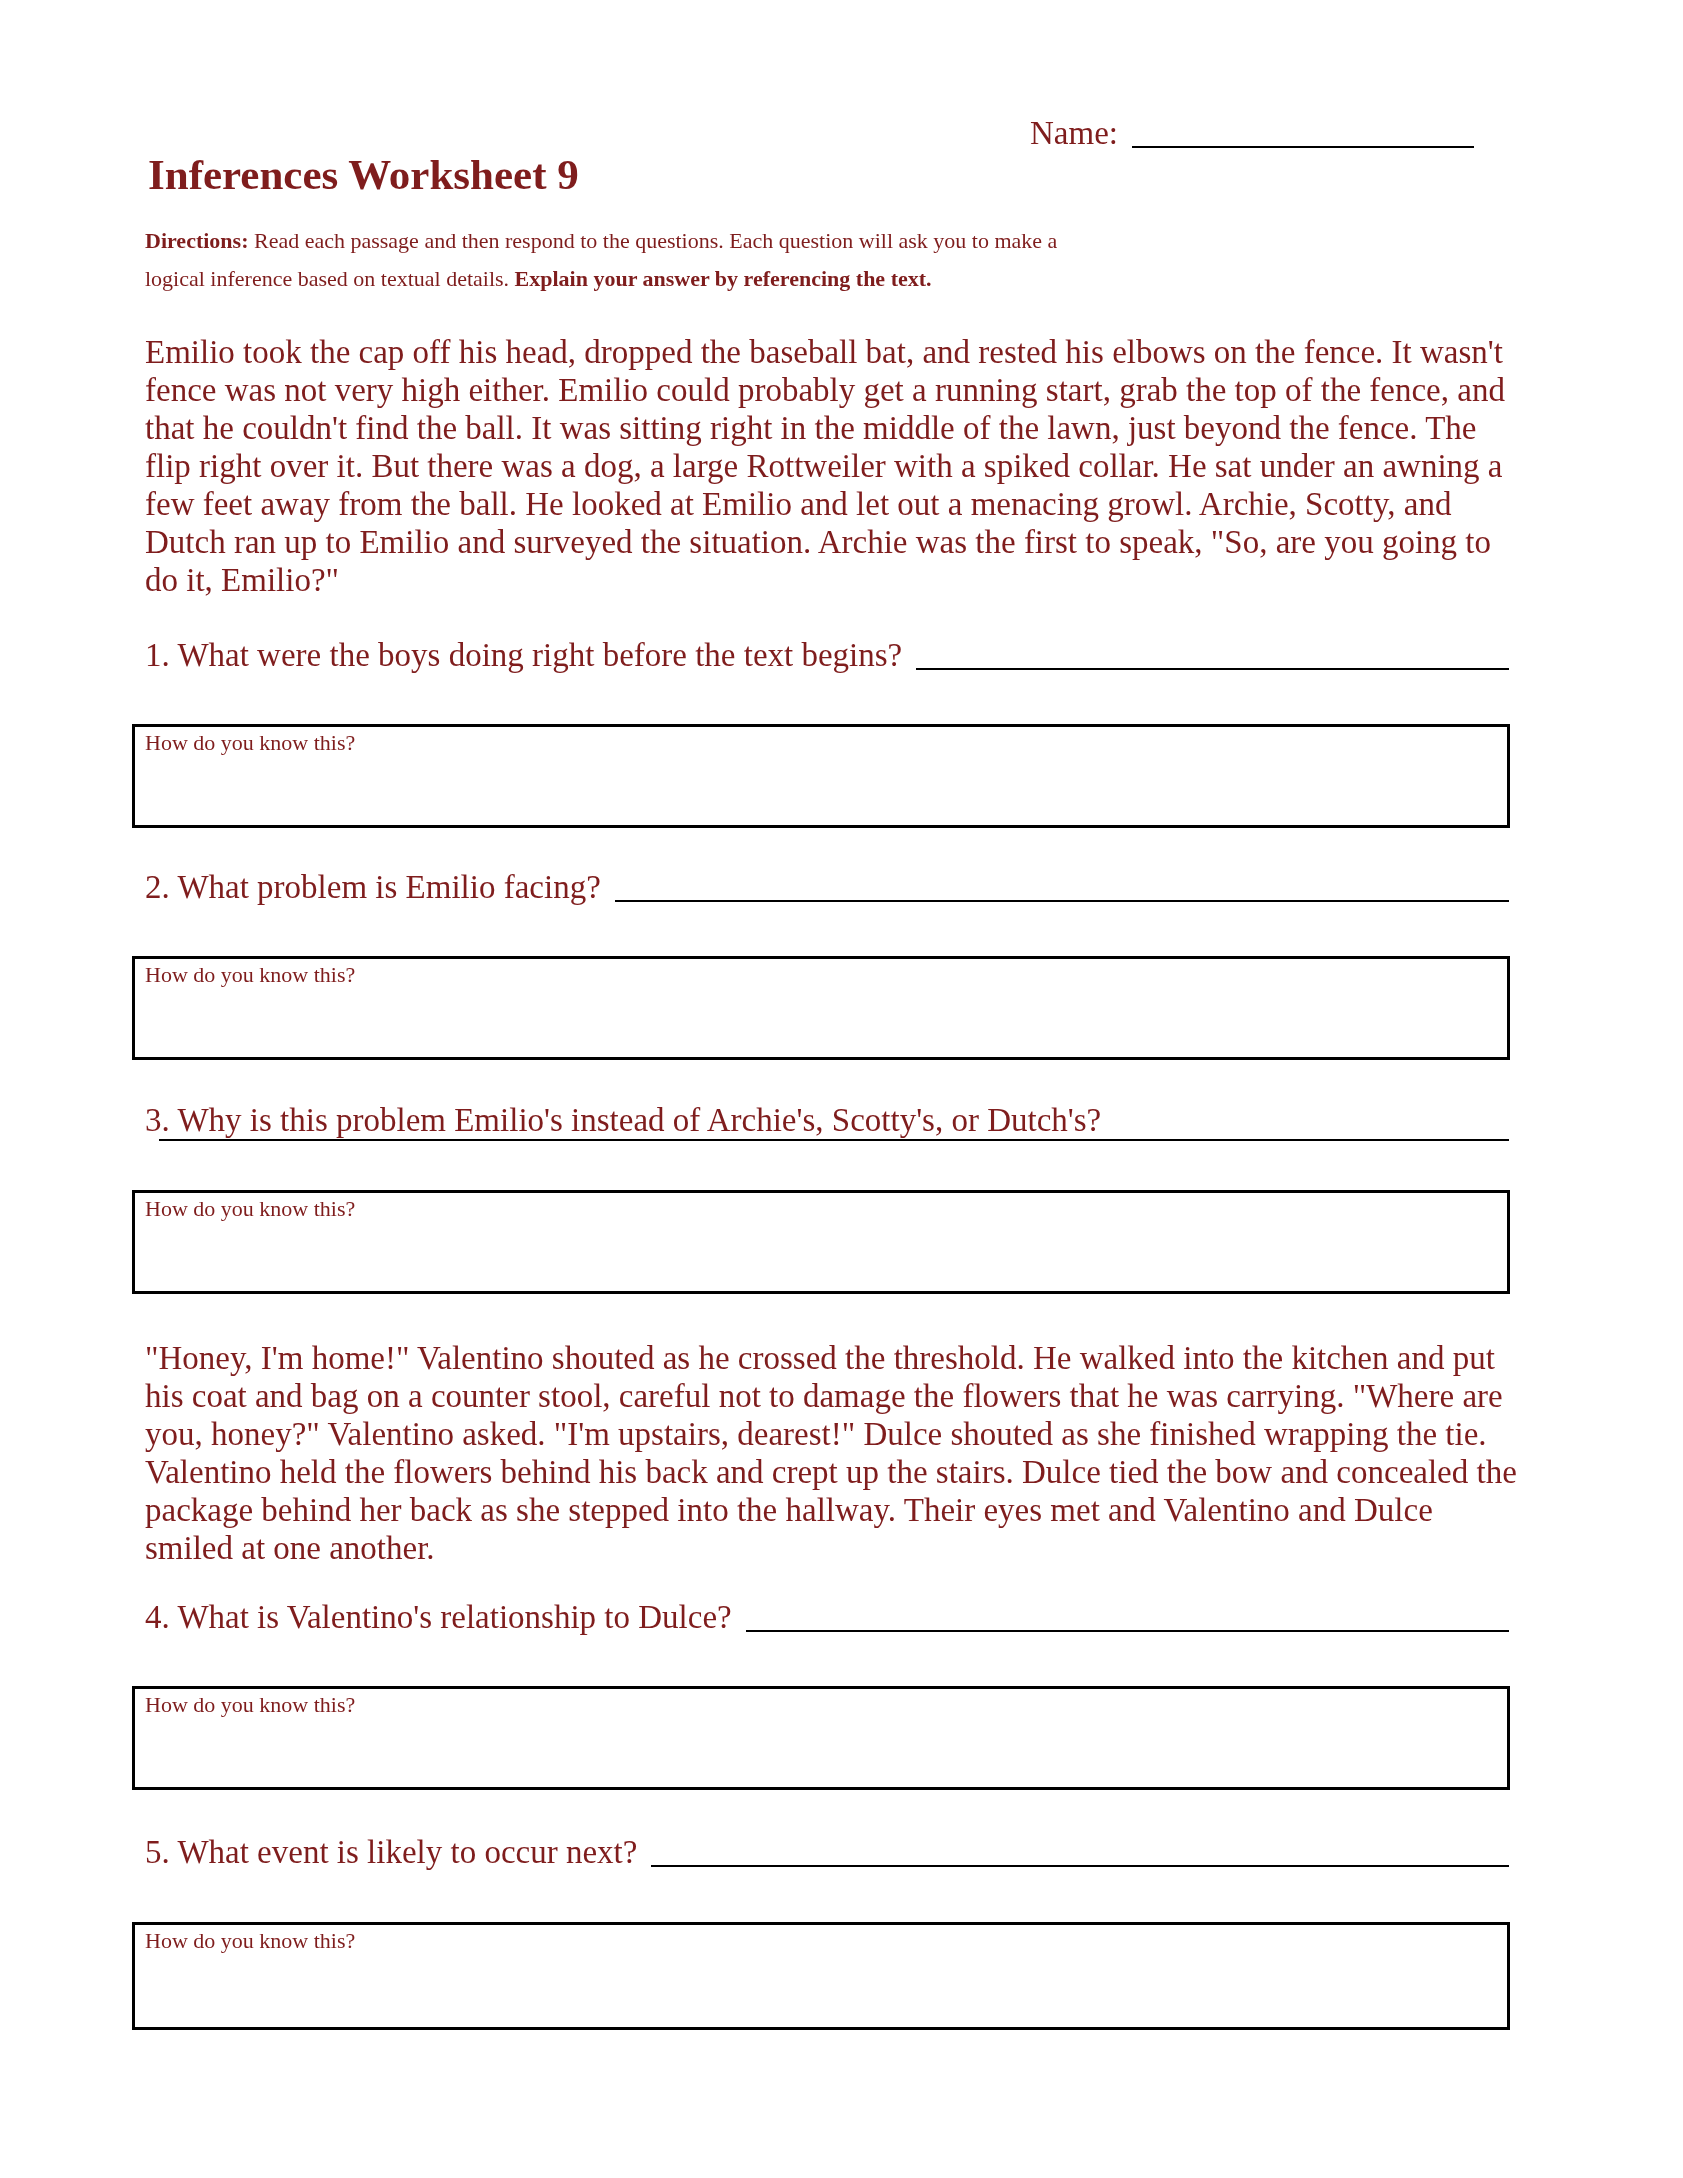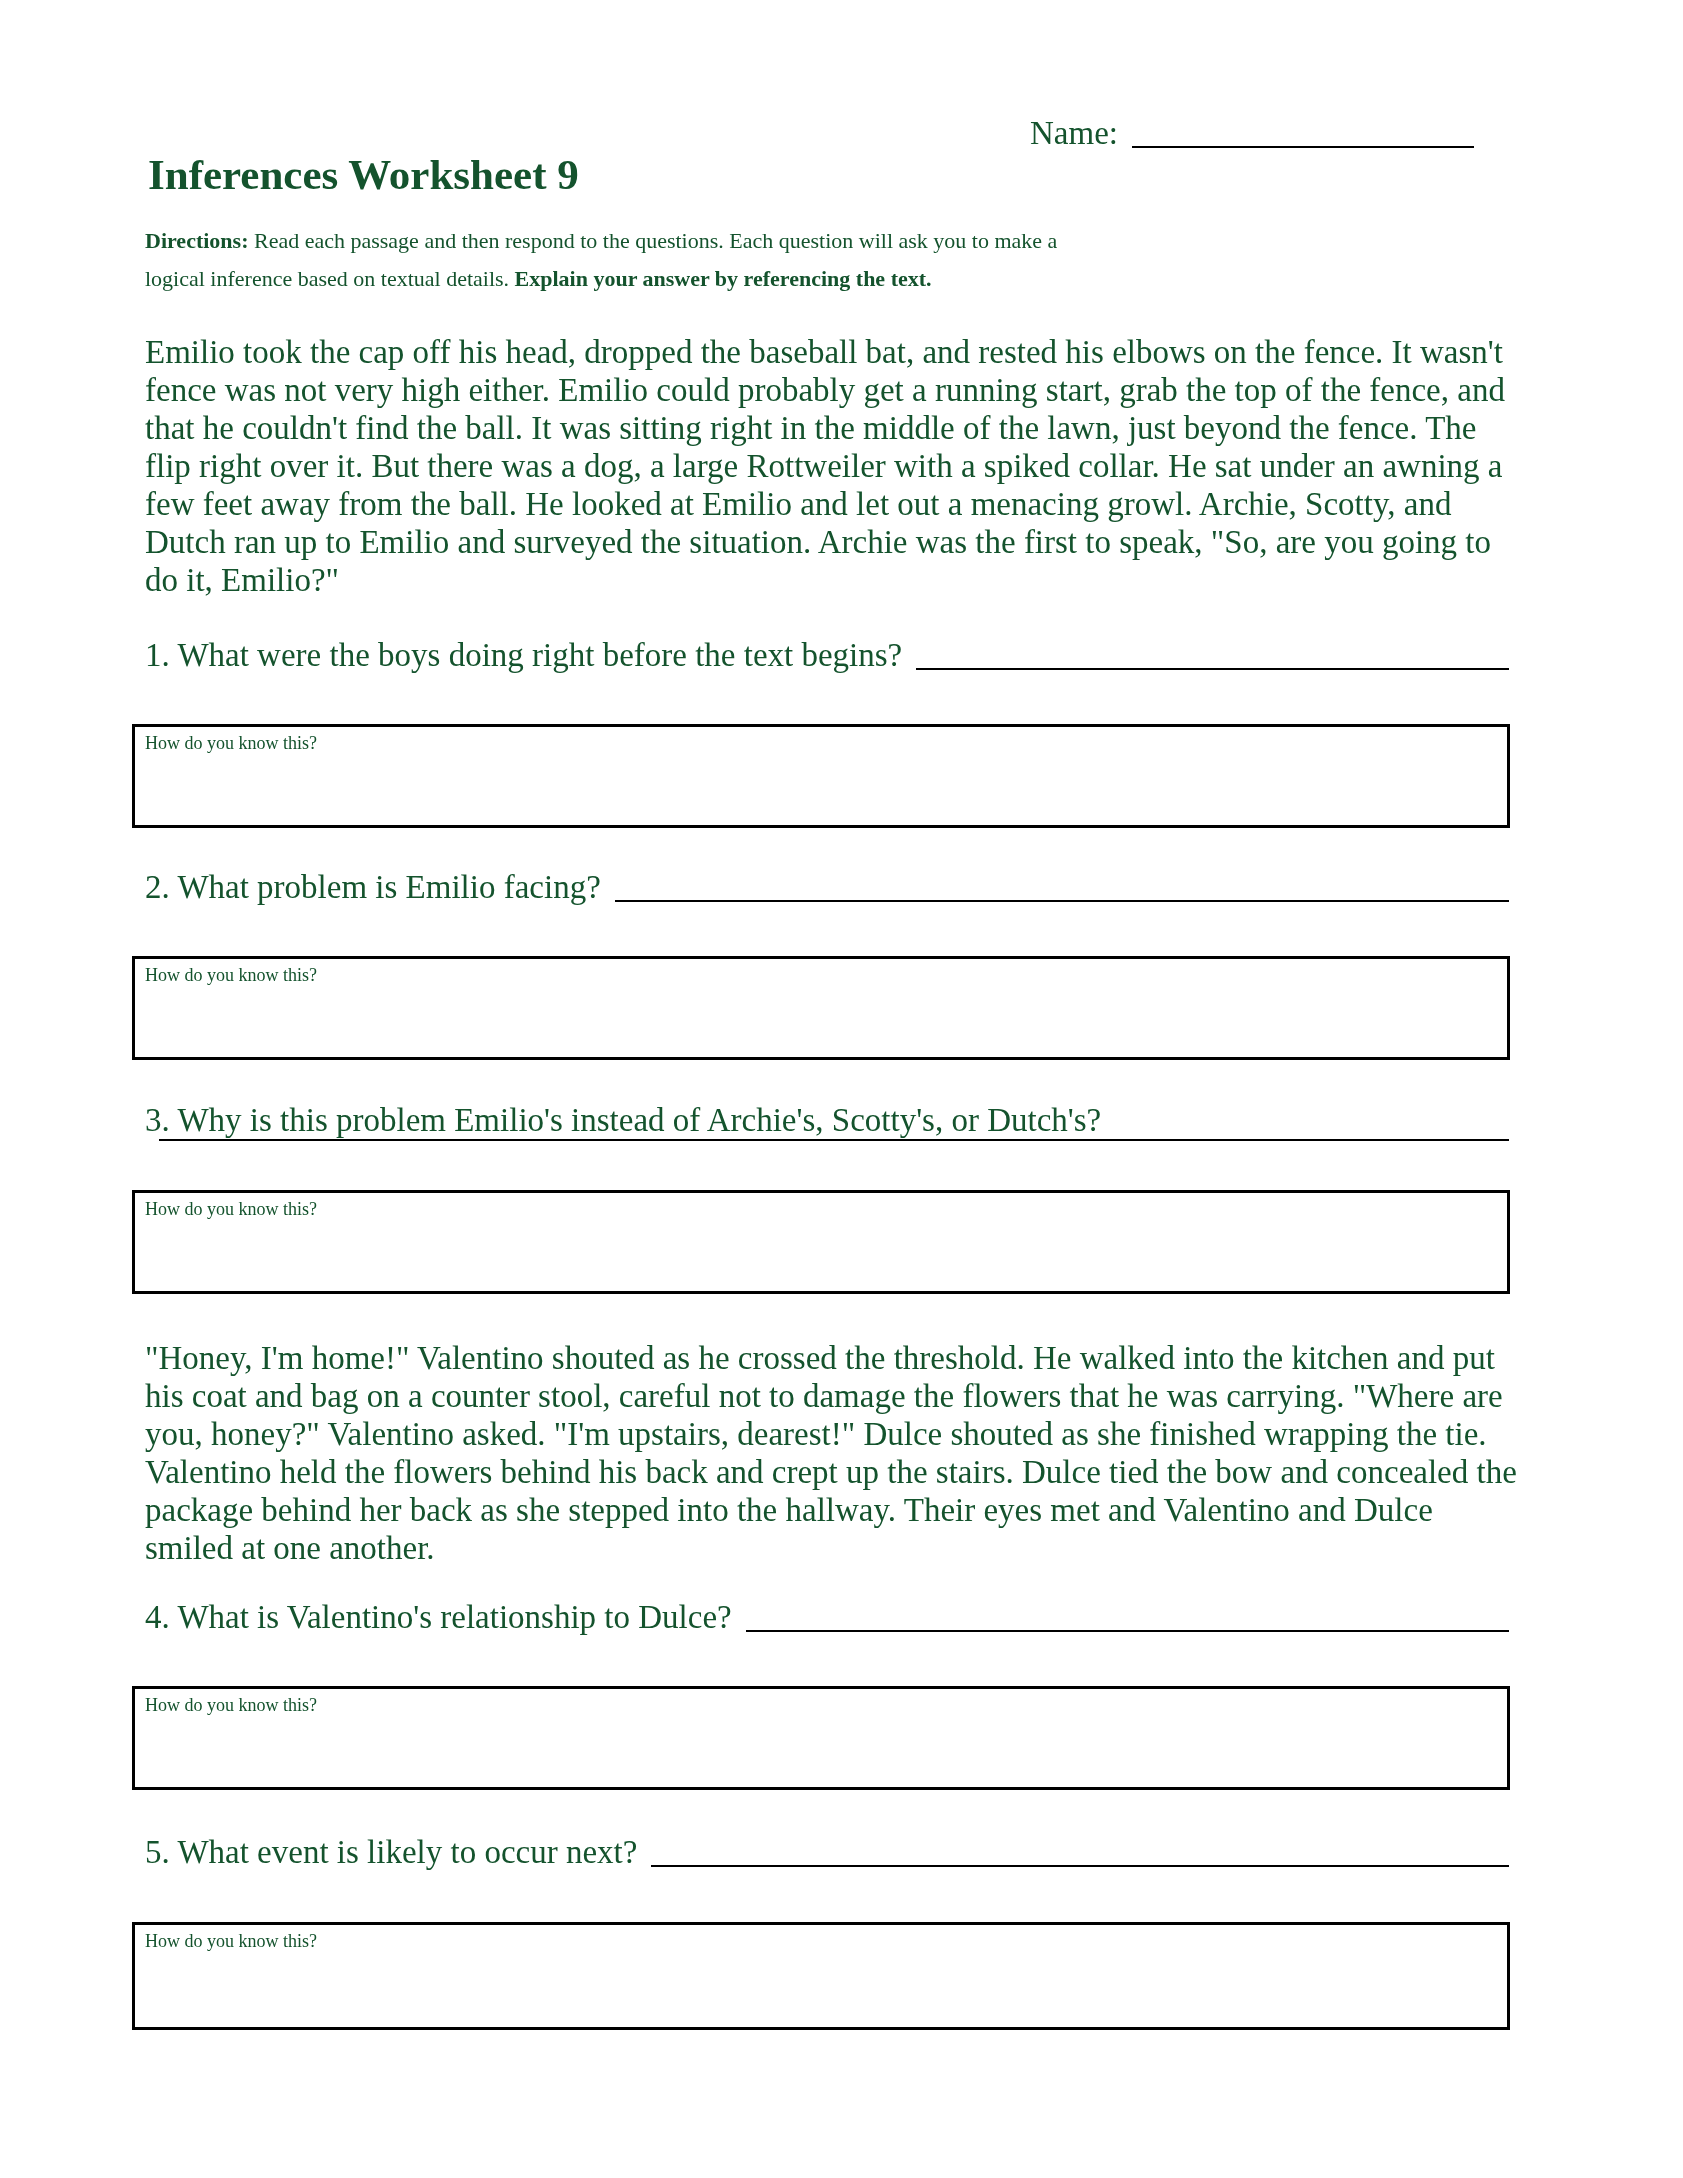--- a/index.html
+++ b/index.html
@@ -1,21 +1,21 @@
 <!DOCTYPE html>
 <html><head>
 <meta charset="utf-8">
 <style>
   html, body { margin: 0; padding: 0; background: #ffffff; }
   .page {
     position: relative;
     width: 1683px;
     height: 2178px;
     background: #ffffff;
-    color: #14532d;
+    color: #7f1d1d;
     font-family: "Liberation Serif", serif;
     overflow: hidden;
   }
   
   .name-row {
     position: absolute;
     left: 1030px;
     top: 113px;
     width: 444px;
     display: flex;
@@ -83,21 +83,21 @@
   .answer-box {
     position: absolute;
     left: 132px;
     width: 1378px;
     height: 104px;
     border: 3px solid #000;
     box-sizing: border-box;
     background: #ffffff;
   }
   .answer-box .box-label {
-    font-size: 18px;
+    font-size: 22px;
     line-height: 24px;
     padding: 4px 0 0 10px;
   }
   #box1 { top: 724px; }
   #box2 { top: 956px; }
   #box3 { top: 1190px; }
   #box4 { top: 1686px; }
   #box5 { top: 1922px; height: 108px; }
 </style>
 </head>

